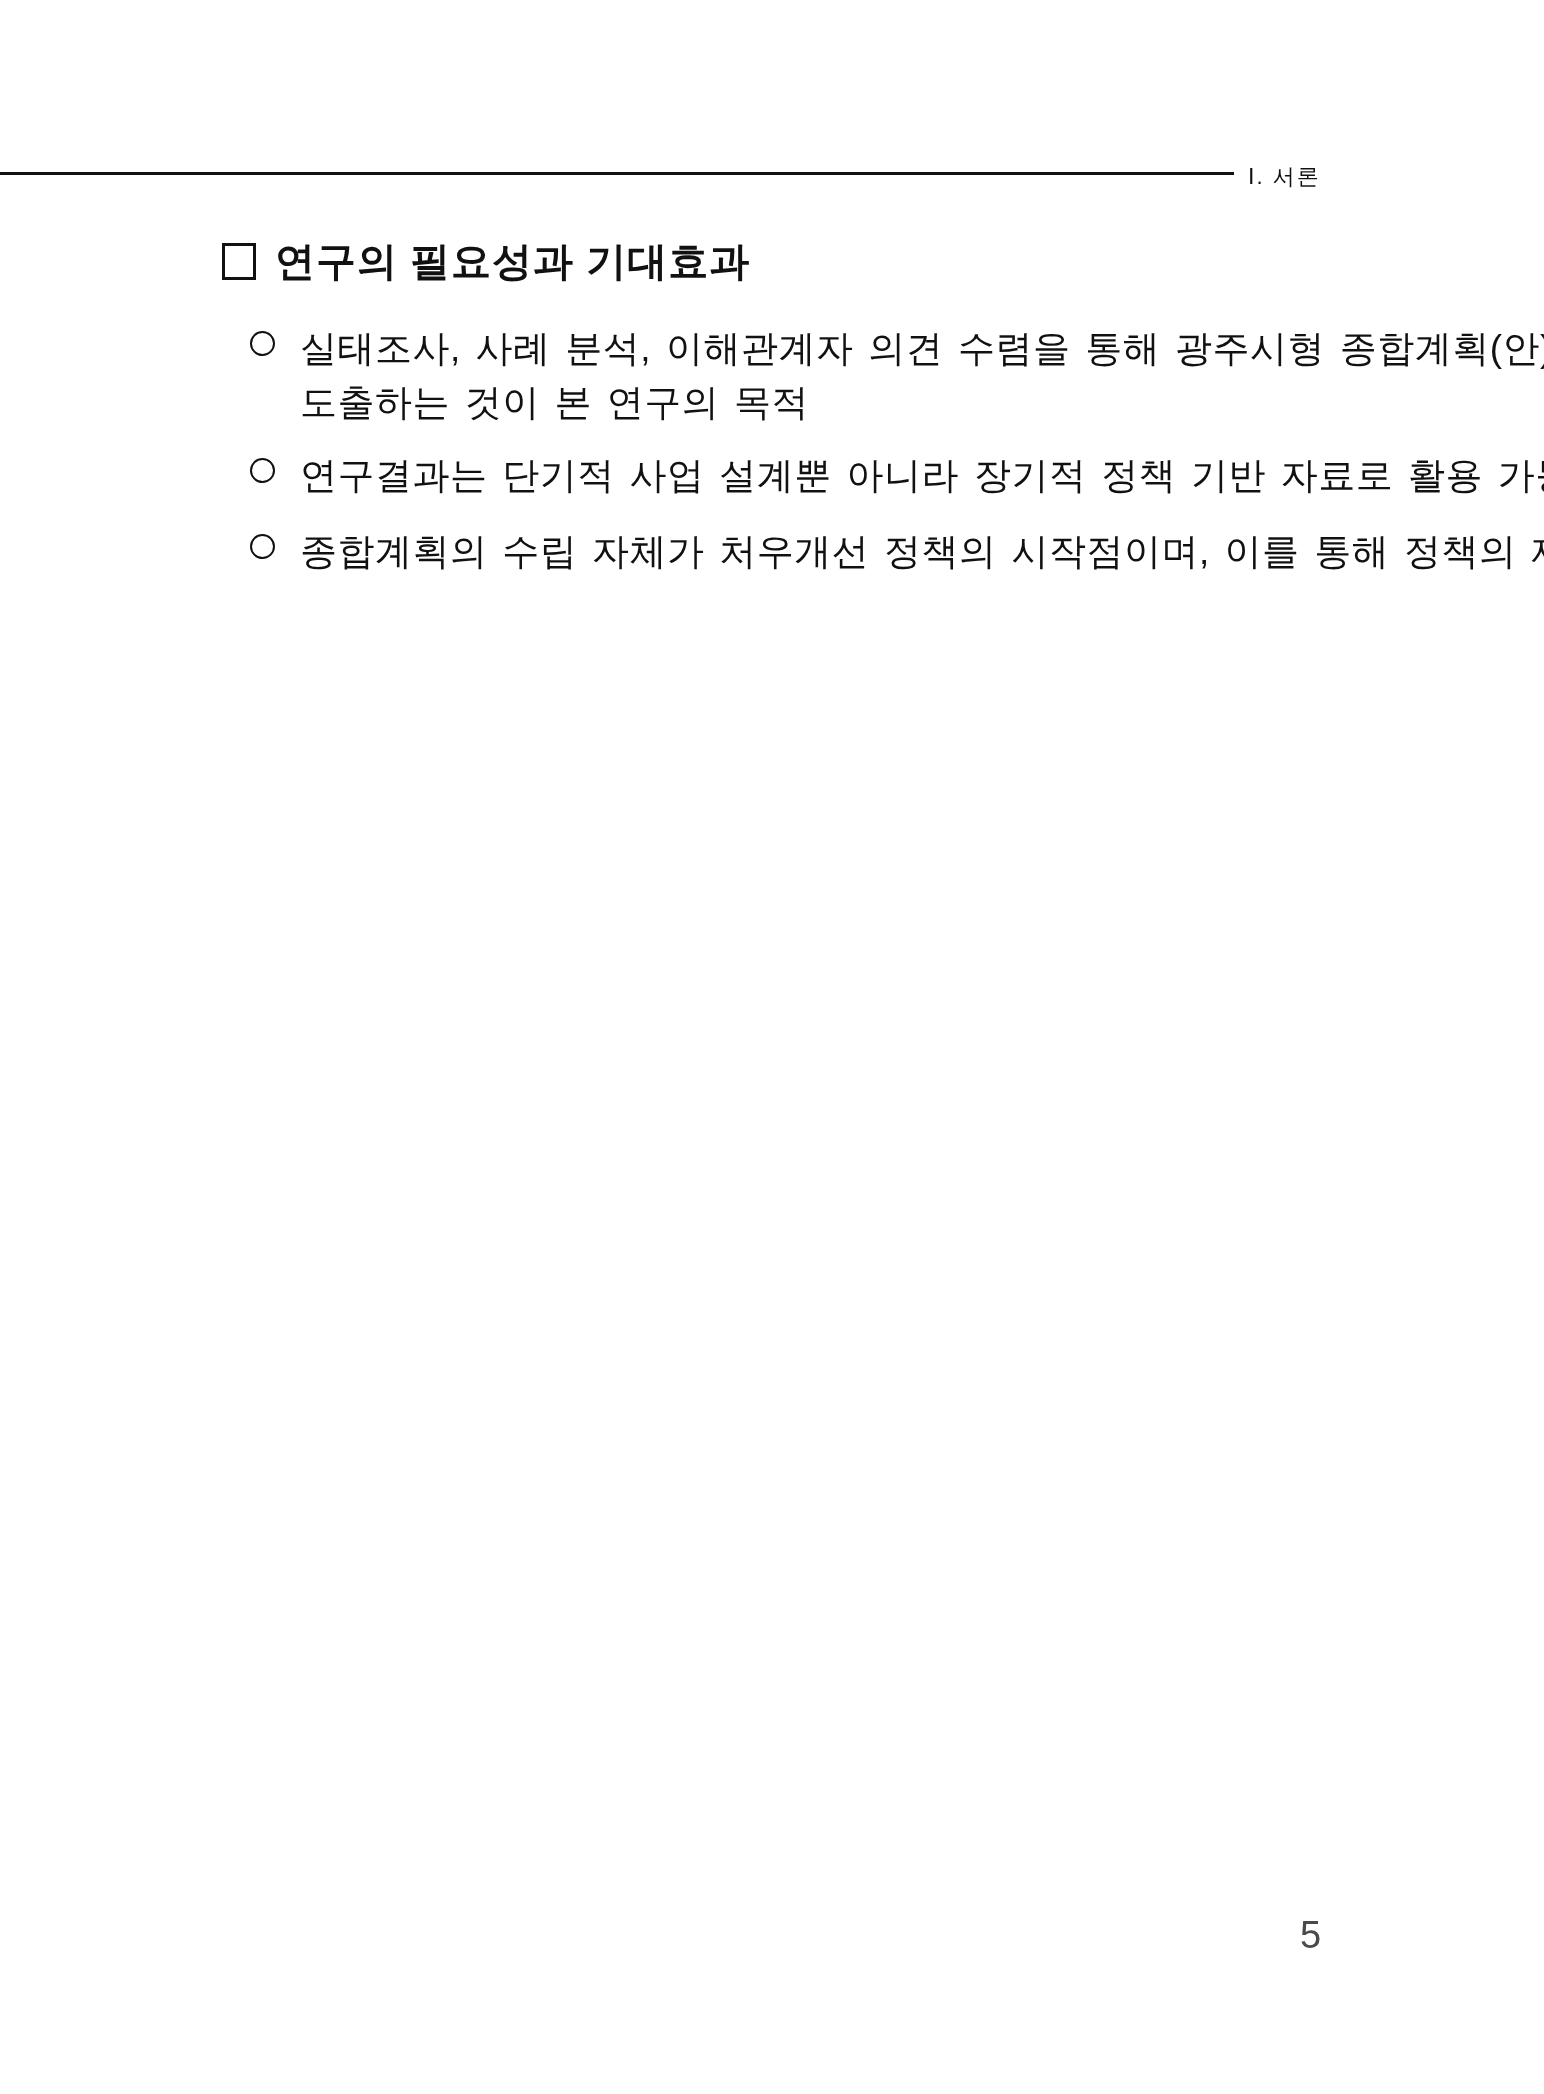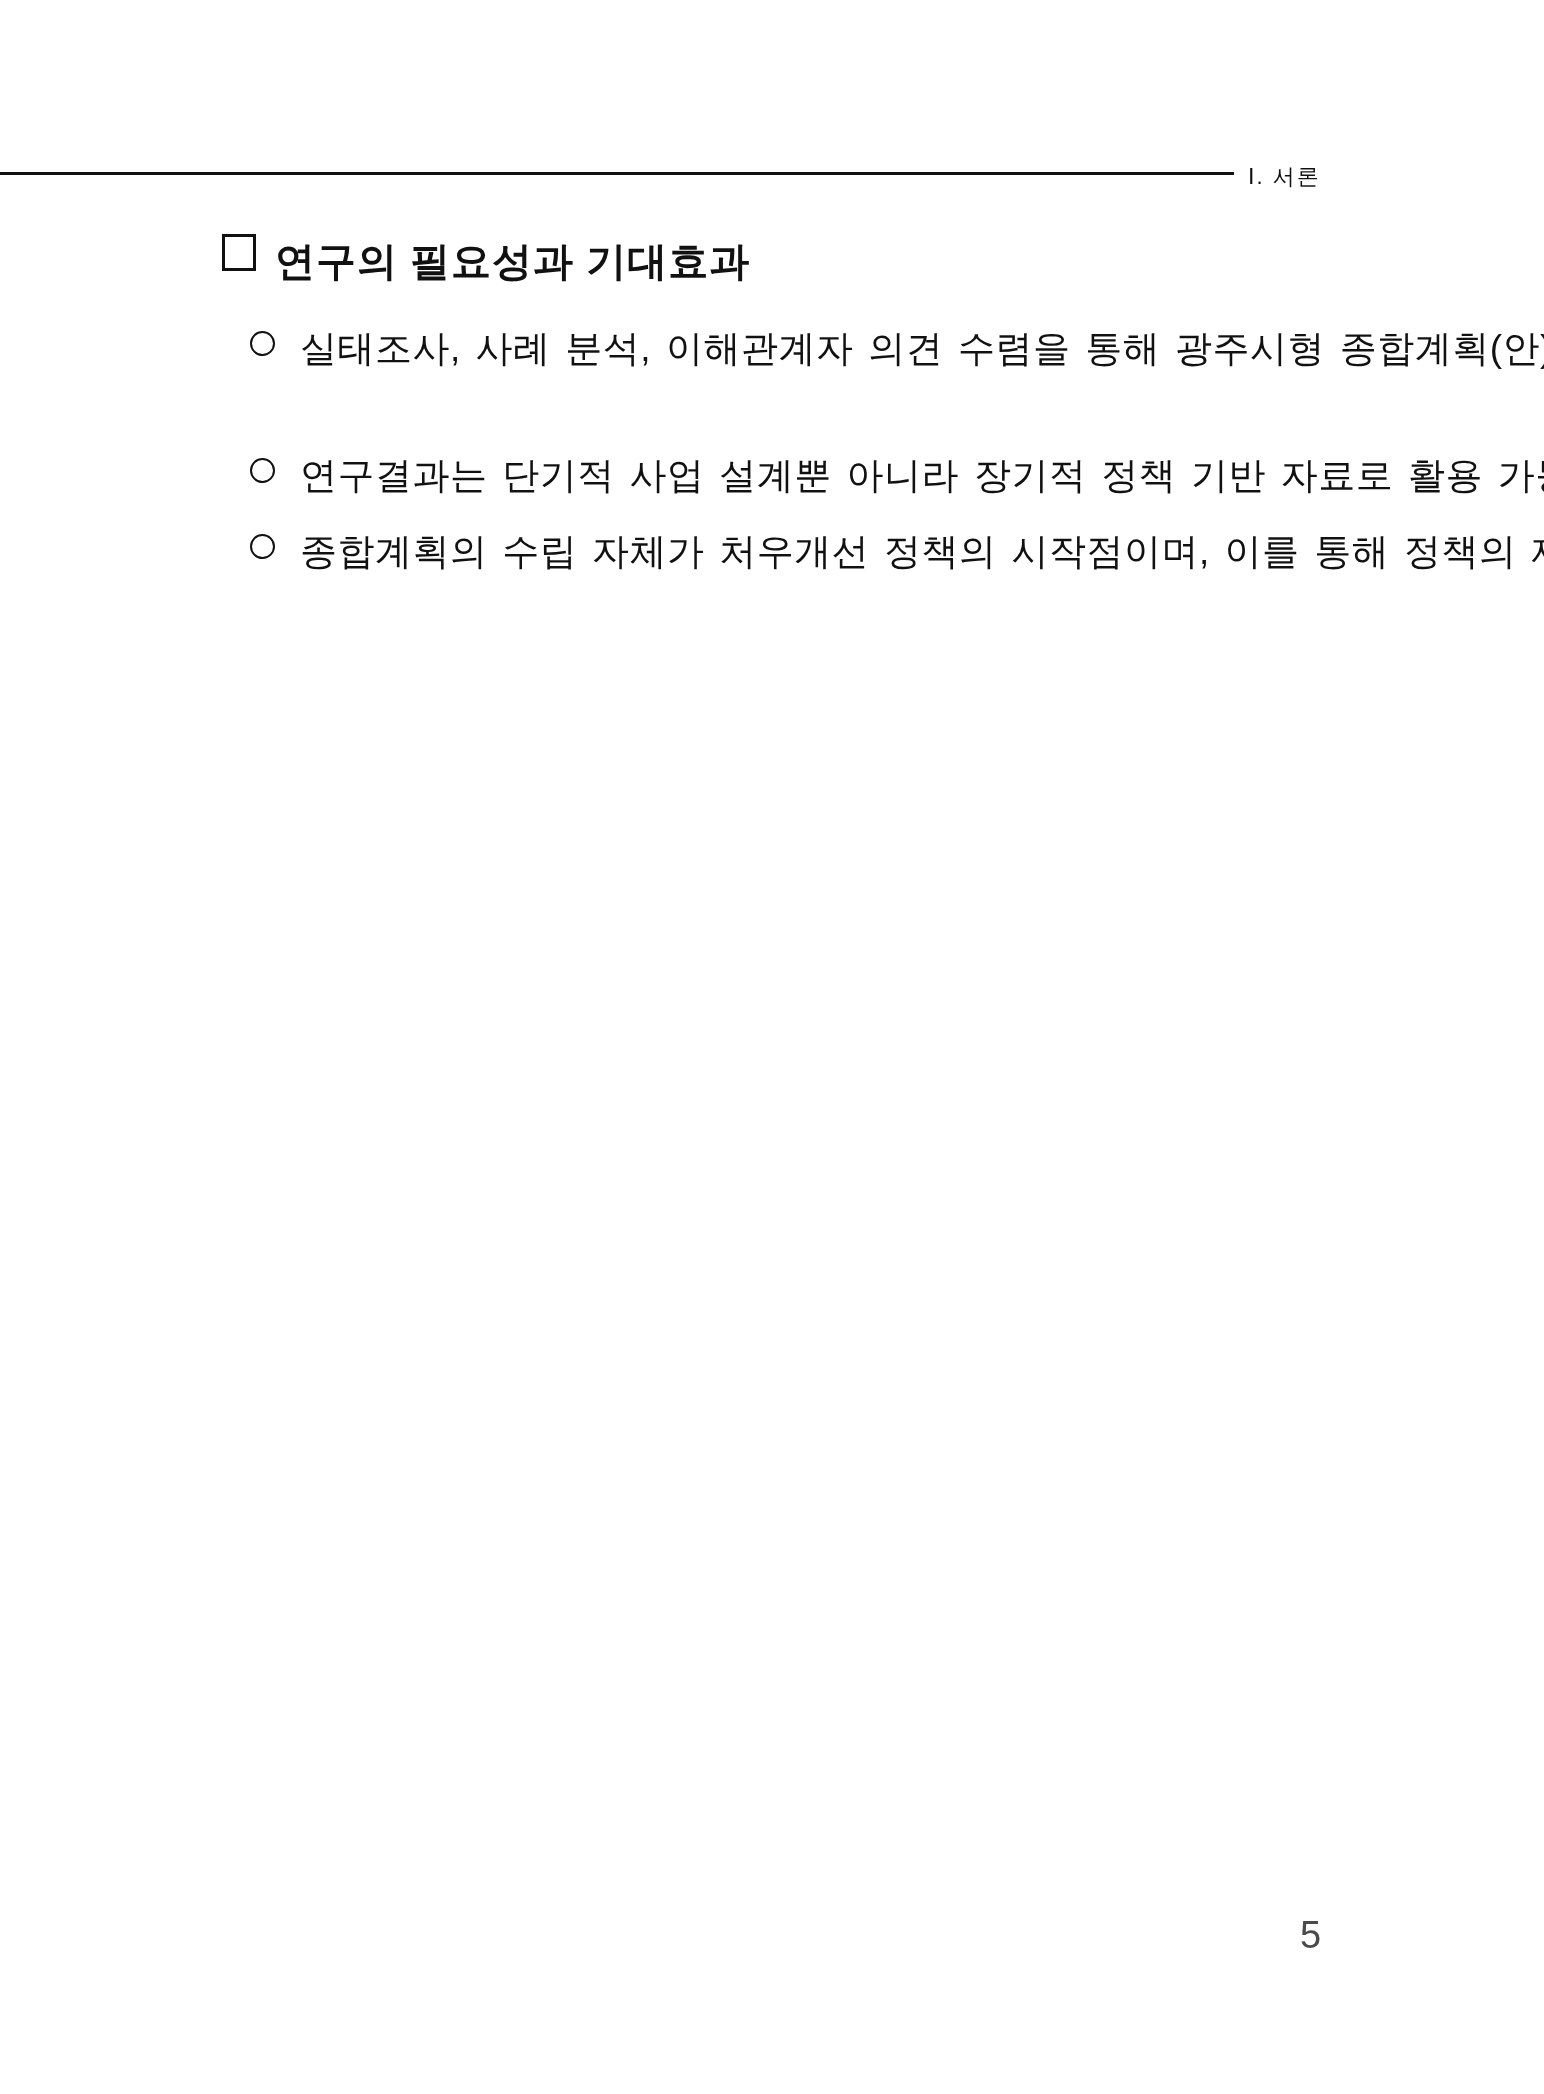--- a/index.html
+++ b/index.html
@@ -36,20 +36,21 @@
     color: #111111;
     white-space: nowrap;
   }
   
   .heading {
     position: absolute;
     top: 234px;
     left: 222px;
     margin: 0;
     display: flex;
+    align-items: center;
     gap: 19px;
     font-size: 40px;
     font-weight: 700;
     letter-spacing: 1px;
     white-space: nowrap;
   }
   .square-marker {
     display: inline-block;
     width: 28px;
     height: 31px;
@@ -101,20 +102,21 @@
   <div class="running-header">Ⅰ. 서론</div>
 
   <h1 class="heading">
     <span class="square-marker"></span>
     <span>연구의 필요성과 기대효과</span>
   </h1>
 
   <div class="bullet bullet-1">
     <span class="circle-marker"></span>
     <div class="line">실태조사, 사례 분석, 이해관계자 의견 수렴을 통해 광주시형 종합계획(안)을</div>
+    <div class="line">도출하는 것이 본 연구의 목적</div>
   </div>
 
   <div class="bullet bullet-2">
     <span class="circle-marker"></span>
     <div class="line">연구결과는 단기적 사업 설계뿐 아니라 장기적 정책 기반 자료로 활용 가능</div>
   </div>
 
   <div class="bullet bullet-3">
     <span class="circle-marker"></span>
     <div class="line">종합계획의 수립 자체가 처우개선 정책의 시작점이며, 이를 통해 정책의 제도</div>

